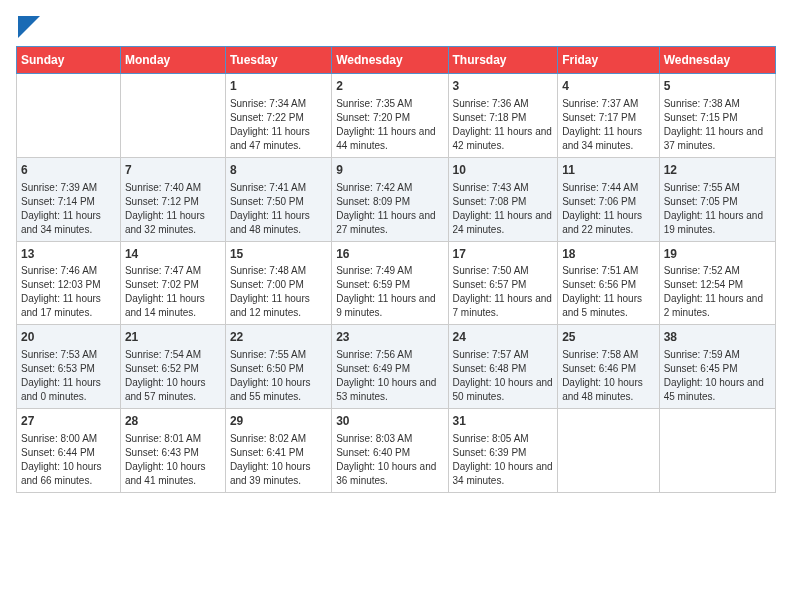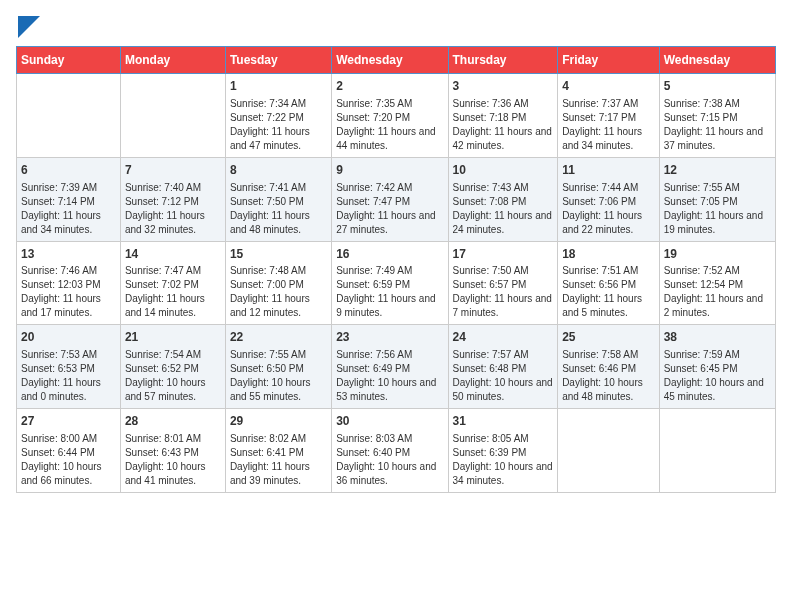--- a/index.html
+++ b/index.html
@@ -156,21 +156,21 @@
         </td>
         <td>
           <span class="day-number">8</span>
           <div>Sunrise: 7:41 AM</div>
           <div>Sunset: 7:50 PM</div>
           <div>Daylight: 11 hours and 48 minutes.</div>
         </td>
         <td>
           <span class="day-number">9</span>
           <div>Sunrise: 7:42 AM</div>
-          <div>Sunset: 7:47 PM</div>
+          <div>Sunset: 8:09 PM</div>
           <div>Daylight: 11 hours and 27 minutes.</div>
         </td>
         <td>
           <span class="day-number">10</span>
           <div>Sunrise: 7:43 AM</div>
           <div>Sunset: 7:08 PM</div>
           <div>Daylight: 11 hours and 24 minutes.</div>
         </td>
         <td>
           <span class="day-number">11</span>
@@ -283,21 +283,21 @@
         <td>
           <span class="day-number">28</span>
           <div>Sunrise: 8:01 AM</div>
           <div>Sunset: 6:43 PM</div>
           <div>Daylight: 10 hours and 41 minutes.</div>
         </td>
         <td>
           <span class="day-number">29</span>
           <div>Sunrise: 8:02 AM</div>
           <div>Sunset: 6:41 PM</div>
-          <div>Daylight: 11 hours and 39 minutes.</div>
+          <div>Daylight: 10 hours and 39 minutes.</div>
         </td>
         <td>
           <span class="day-number">30</span>
           <div>Sunrise: 8:03 AM</div>
           <div>Sunset: 6:40 PM</div>
           <div>Daylight: 10 hours and 36 minutes.</div>
         </td>
         <td>
           <span class="day-number">31</span>
           <div>Sunrise: 8:05 AM</div>

